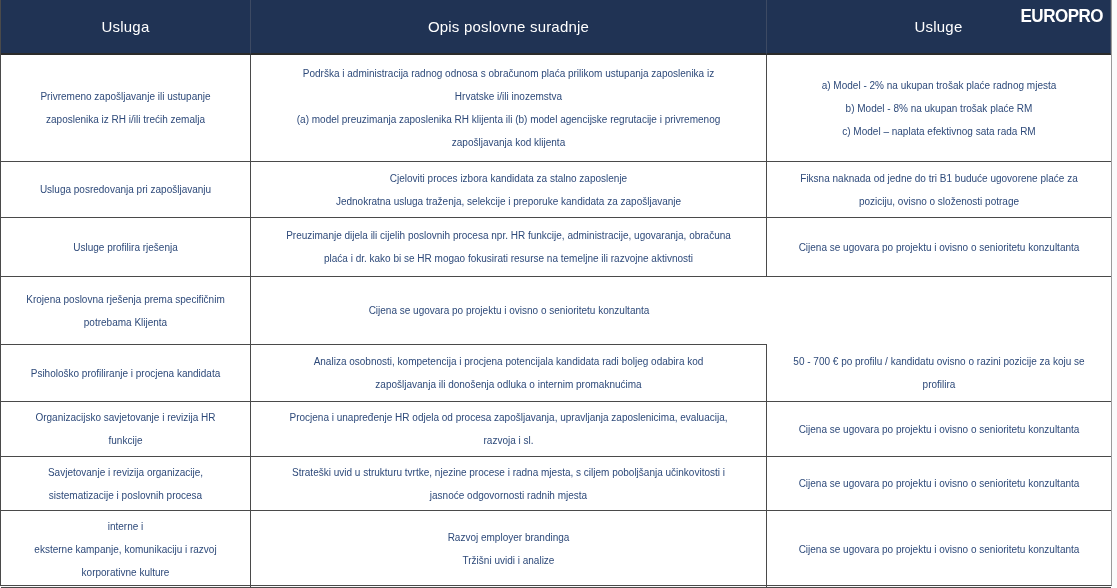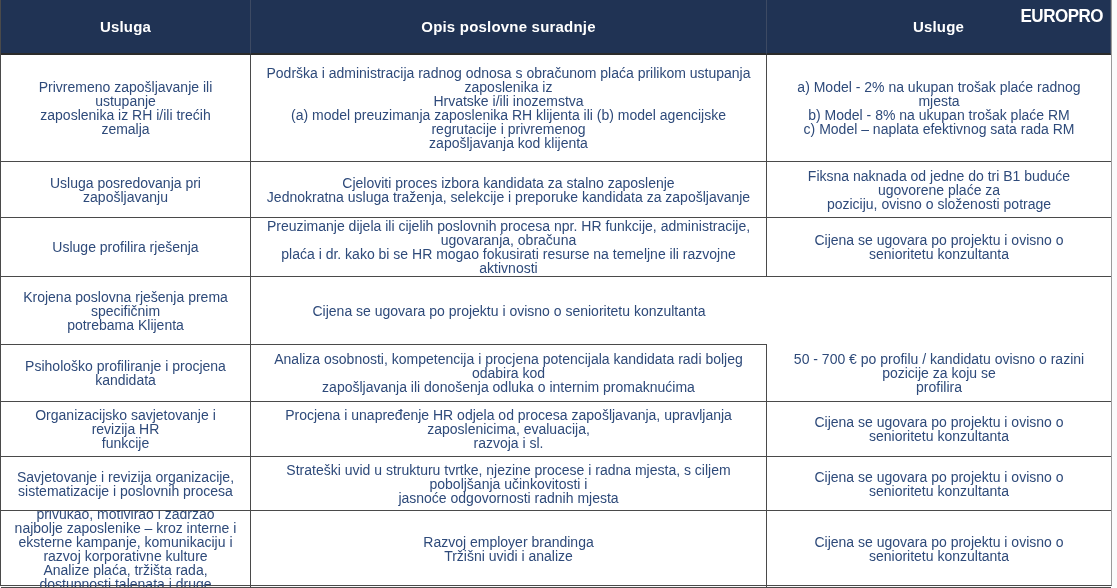--- a/index.html
+++ b/index.html
@@ -44,42 +44,42 @@
 
   
   .thead {
     height: 55px;
     background: #203354;
     position: relative;
   }
   .th {
     color: #ffffff;
     font-size: 15px;
-    font-weight: bold;
+    font-weight: normal;
     border-right: 1px solid #3d4a63;
     border-bottom: 2px solid #2b2b2b;
     letter-spacing: 0.2px;
   }
   .logo {
     position: absolute;
     top: 7px;
     right: 8px;
     color: #ffffff;
     font-size: 17px;
     font-weight: 800;
     letter-spacing: -0.5px;
     transform: scaleY(1.05);
     font-family: "Liberation Sans", sans-serif;
   }
 
   
   .td {
     color: #2e4a7a;
-    font-size: 14px;
-    line-height: 14px;
+    font-size: 10px;
+    line-height: 23px;
     padding: 4px 14px;
   }
   .td.opis { padding: 4px 10px; }
 
   
   .row-0 { height: 107px; }
   .row-1 { height: 56px; }
   .row-2 { height: 59px; }
   .row-3 { height: 68px; }
   .row-4 { height: 57px; }

